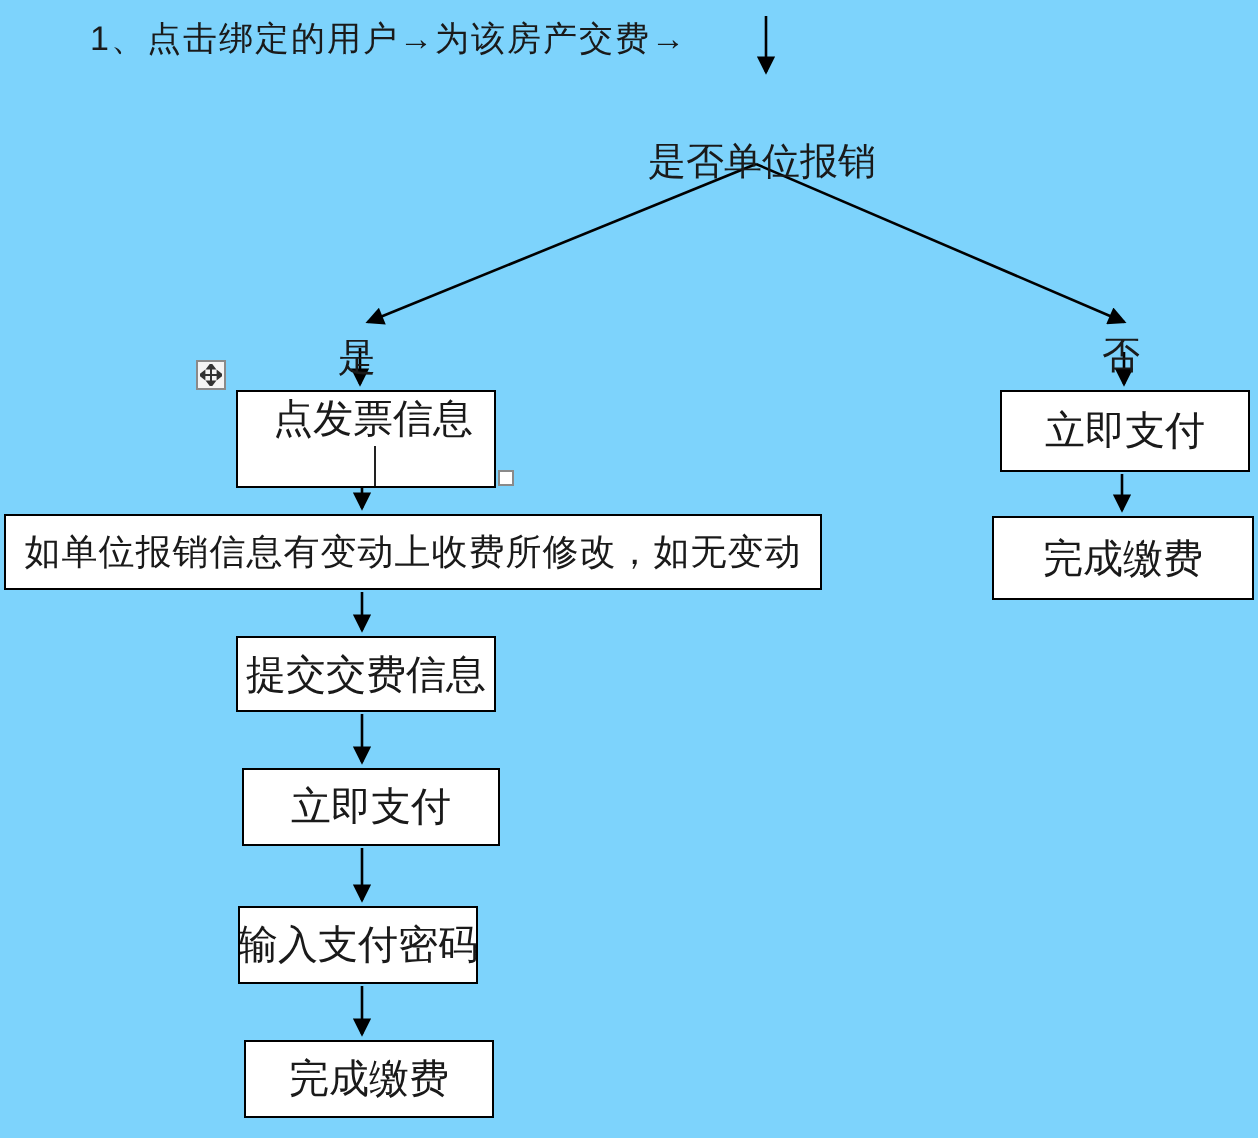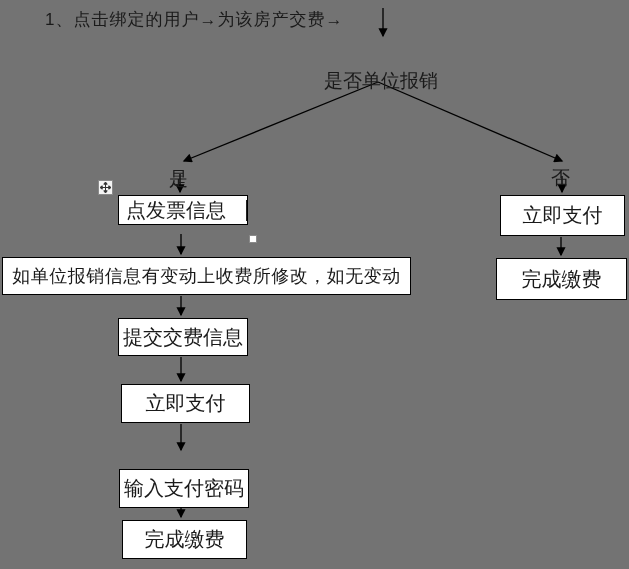--- a/index.html
+++ b/index.html
@@ -1,20 +1,20 @@
 <!DOCTYPE html>
 <html><head>
 <meta charset="utf-8">
 <style>
   html, body { margin: 0; padding: 0; background: #ffffff; }
   .canvas {
     position: relative;
     width: 629px;
     height: 569px;
-    background: #737373;
+    background: #7dd3fc;
     font-family: "Liberation Sans", sans-serif;
     color: #1a1a1a;
     overflow: hidden;
   }
   .connectors {
     position: absolute;
     left: 0; top: 0;
     width: 629px; height: 569px;
     pointer-events: none;
   }
@@ -38,25 +38,25 @@
     box-sizing: border-box;
     border: 1.5px solid #000000;
     background: #ffffff;
     display: flex;
     align-items: center;
     justify-content: center;
     font-size: 20px;
     white-space: nowrap;
     overflow: hidden;
   }
-  .node-invoice  { left: 118px; top: 195px; width: 130px; height: 30px; justify-content: space-between; padding-left: 7px; }
+  .node-invoice  { left: 118px; top: 195px; width: 130px; height: 49px; justify-content: flex-start; padding-left: 7px; flex-direction: column; }
   .node-note     { left: 2px;   top: 257px; width: 409px; height: 38px; font-size: 18px; letter-spacing: 0.5px; }
   .node-submit   { left: 118px; top: 318px; width: 130px; height: 38px; }
   .node-pay-l    { left: 121px; top: 384px; width: 129px; height: 39px; }
-  .node-password { left: 119px; top: 469px; width: 130px; height: 39px; }
+  .node-password { left: 119px; top: 453px; width: 120px; height: 39px; }
   .node-done-l   { left: 122px; top: 520px; width: 125px; height: 39px; }
   .node-pay-r    { left: 500px; top: 195px; width: 125px; height: 41px; }
   .node-done-r   { left: 496px; top: 258px; width: 131px; height: 42px; }
   .caret {
     display: inline-block;
     width: 1.5px; height: 21px;
     background: #222222;
     margin-left: 2px;
     vertical-align: middle;
   }

